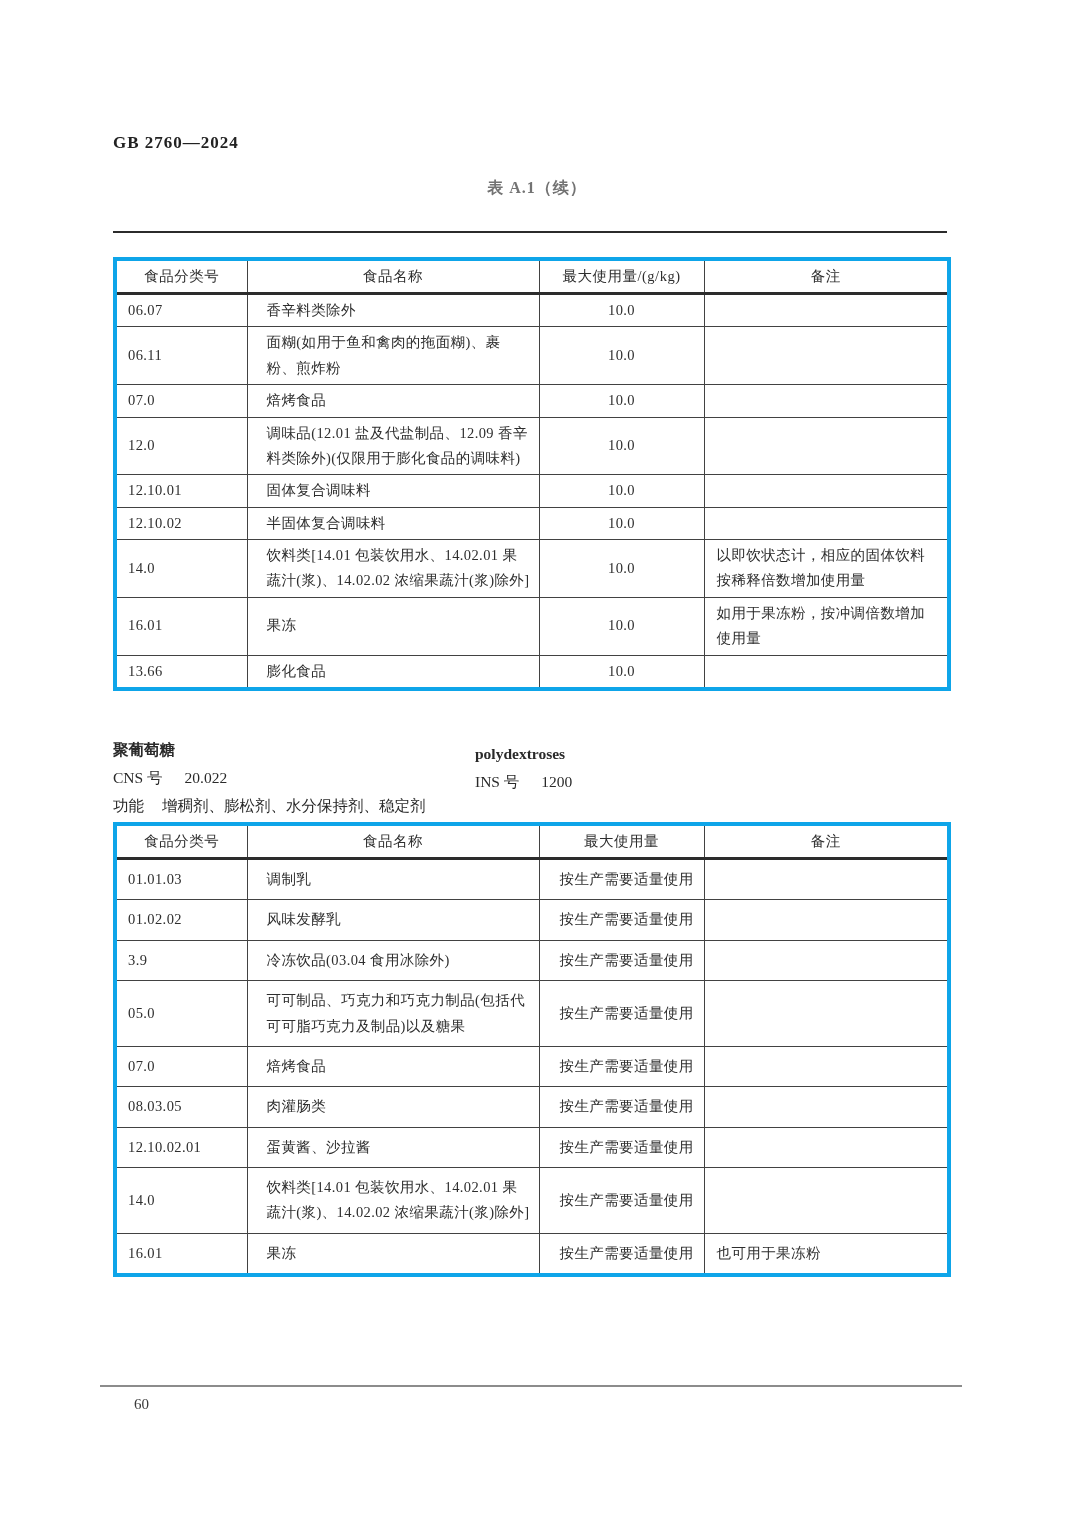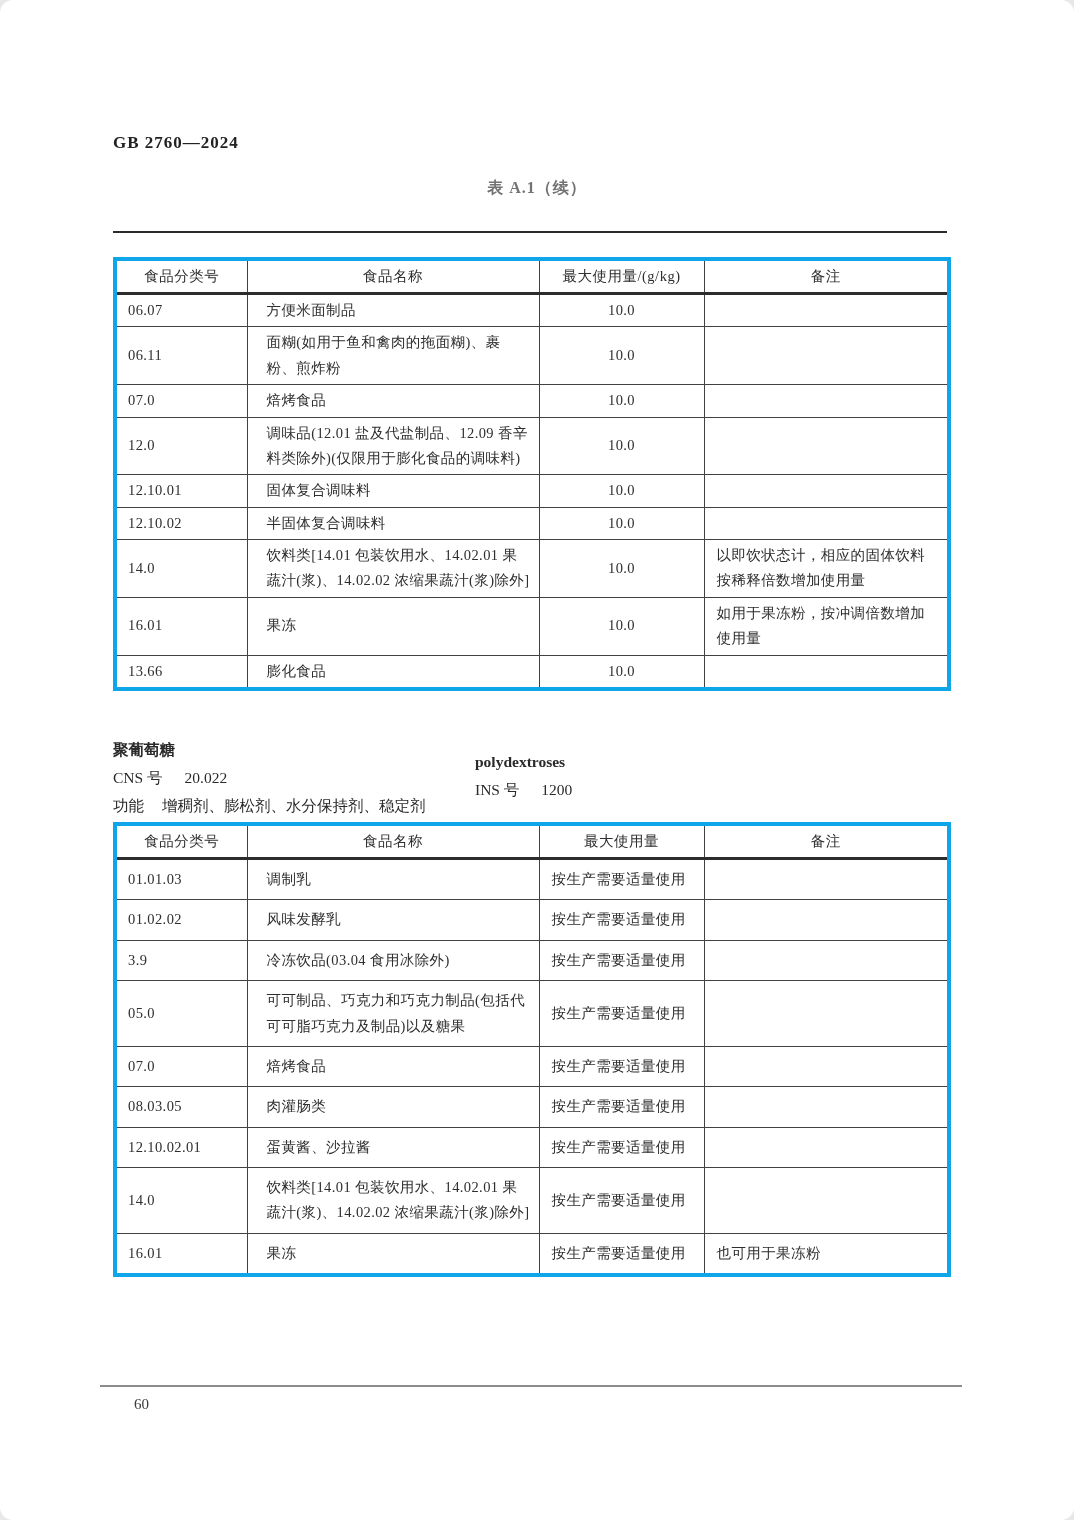--- a/index.html
+++ b/index.html
@@ -5,21 +5,20 @@
   html,body { margin:0; padding:0; }
   body { background:#e8e8e8; }
   .page {
     position:relative;
     width:1074px; height:1520px;
     margin:0 auto;
     background:#ffffff;
     font-family:"Liberation Serif","DejaVu Serif",serif;
     color:#2e2e2e;
     overflow:hidden;
-    border-radius:13px;
   }
   .doc-number {
     position:absolute; left:113px; top:133px;
     font-size:17px; font-weight:bold; letter-spacing:1px; color:#222;
   }
   .table-title {
     position:absolute; left:0; top:178px; width:100%;
     text-align:center; font-size:16px; font-weight:bold; color:#737373;
     letter-spacing:1px;
   }
@@ -46,28 +45,28 @@
   }
   table.gb td {
     border:1px solid #424242;
     line-height:1.75; vertical-align:middle;
     padding:3px 8px; letter-spacing:0.4px;
   }
   #table2 td { padding-top:7px; padding-bottom:7px; }
   table.gb td.code { padding-left:11px; }
   table.gb td.name { padding-left:19px; padding-right:9px; }
   #table1 td.max { text-align:center; }
-  #table2 td.max { text-align:left; padding-left:12px; padding-right:4px; }
+  #table2 td.max { text-align:left; padding-left:20px; padding-right:4px; }
   table.gb td.note { padding-left:12px; padding-right:10px; }
   .additive {
     position:absolute; left:113px; top:736px; width:834px;
     font-size:15.5px; color:#2a2a2a;
   }
   .add-row { position:relative; height:28px; line-height:28px; }
-  .add-col2 { position:absolute; left:362px; top:12px; }
+  .add-col2 { position:absolute; left:362px; top:4px; }
   .bold { font-weight:bold; }
   .val-gap { margin-left:22px;margin-top:36px; }
   .fn-gap  { margin-left:18px; }
   .footer-rule {
     position:absolute; left:100px; top:1385px; width:862px; height:2px;
     background:#8c8c8c;
   }
   .page-number {
     position:absolute; left:134px; top:1396px;
     font-size:15px; color:#3a3a3a;
@@ -95,21 +94,21 @@
         <tr>
           <th>食品分类号</th>
           <th>食品名称</th>
           <th>最大使用量/(g/kg)</th>
           <th>备注</th>
         </tr>
       </thead>
     <tbody>
         <tr>
           <td class="code">06.07</td>
-          <td class="name">方便米面制品</td>
+          <td class="name">香辛料类除外</td>
           <td class="max">10.0</td>
           <td class="note"></td>
         </tr>
         <tr>
           <td class="code">06.11</td>
           <td class="name">面糊(如用于鱼和禽肉的拖面糊)、裹粉、煎炸粉</td>
           <td class="max">10.0</td>
           <td class="note"></td>
         </tr>
         <tr>

